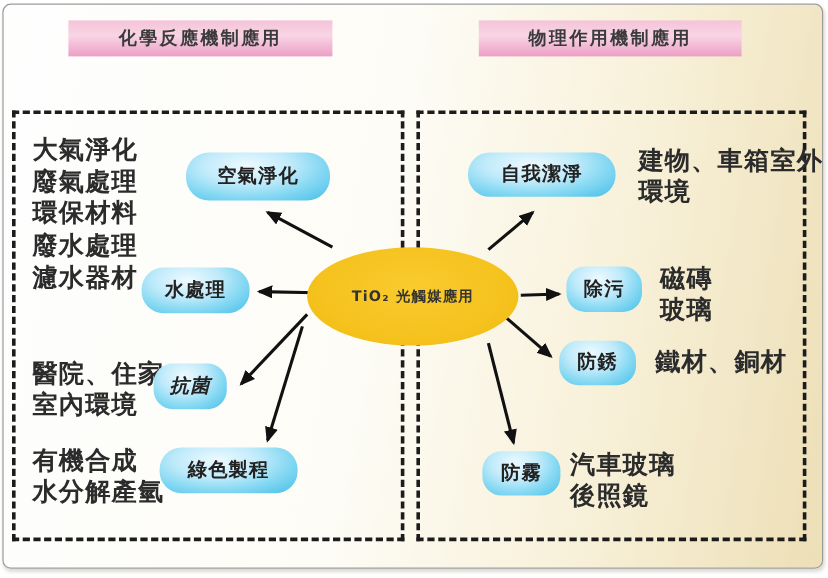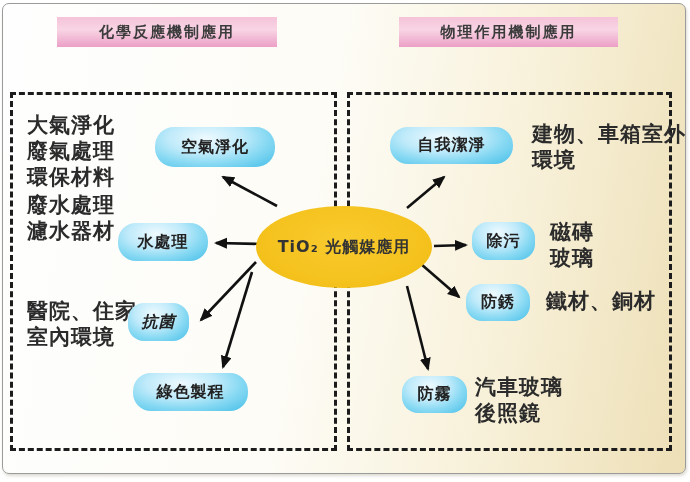--- a/index.html
+++ b/index.html
@@ -33,21 +33,21 @@
     position:absolute; display:flex; align-items:center; justify-content:center;
     background:radial-gradient(ellipse at 42% 28%, #eefaff 0%, #bfeafa 38%, #8adaf3 62%, #45bee8 100%);
     color:#222; font-size:16px; font-weight:bold; letter-spacing:1px;
     box-sizing:border-box; white-space:nowrap;
   }
   .center-ellipse {
     position:absolute; left:256px; top:206px; width:176px; height:82px;
     border-radius:50%;
     background:radial-gradient(ellipse at 50% 42%, #f9cb2e 0%, #f5c21d 65%, #edb80e 100%);
     display:flex; align-items:center; justify-content:center;
-    color:#333; font-size:16px; font-weight:bold; letter-spacing:1px; z-index:6;
+    color:#333; font-size:12px; font-weight:bold; letter-spacing:1px; z-index:6;
   }
   .arrows { position:absolute; left:0; top:0; z-index:5; pointer-events:none; }
 </style>
 </head>
 <body>
 
 <div id="app">
 
   <div class="frame"></div>
 
@@ -62,20 +62,24 @@
     <div>廢氣處理</div>
     <div>環保材料</div>
   </div>
   <div class="side-text" style="left:27px; top:192px;">
     <div>廢水處理</div>
     <div>濾水器材</div>
   </div>
   <div class="side-text" style="left:27px; top:298px;">
     <div>醫院、住家</div>
     <div>室內環境</div>
+  </div>
+  <div class="side-text" style="left:27px; top:371px;">
+    <div>有機合成</div>
+    <div>水分解產氫</div>
   </div>
 
   <div class="side-text" style="left:532px; top:121px;">
     <div>建物、車箱室外</div>
     <div>環境</div>
   </div>
   <div class="side-text" style="left:550px; top:219px;">
     <div>磁磚</div>
     <div>玻璃</div>
   </div>

